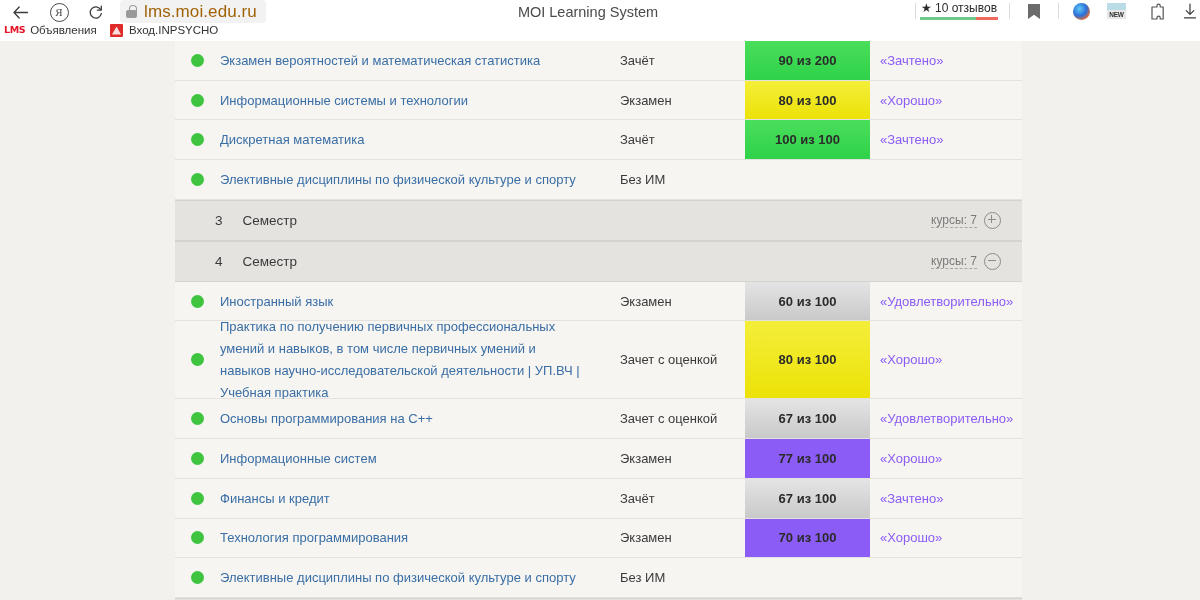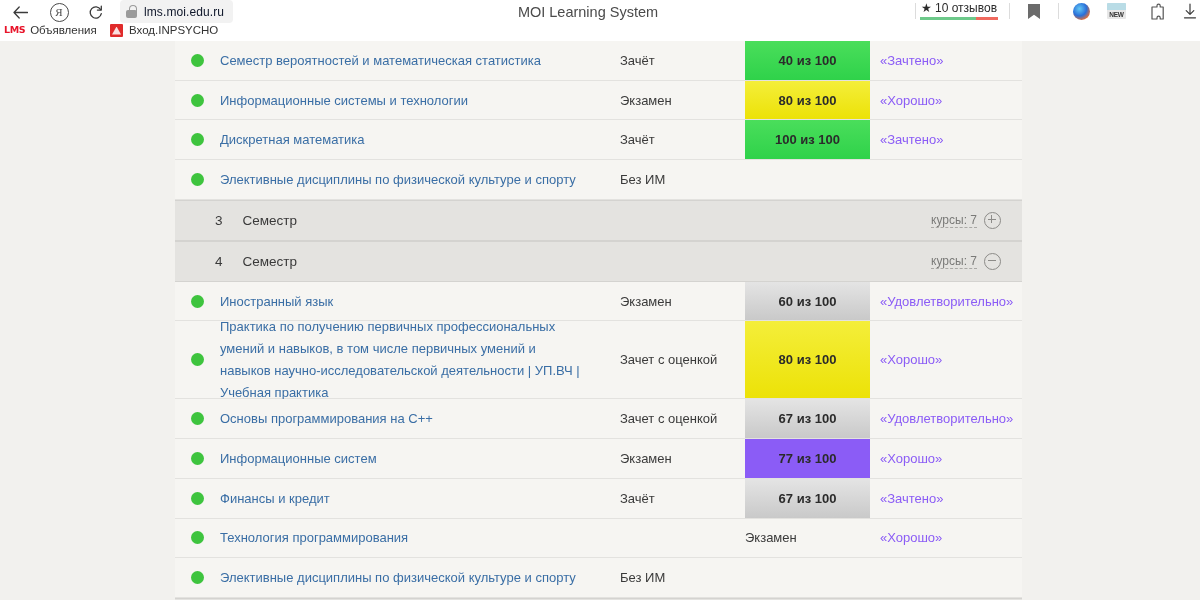--- a/index.html
+++ b/index.html
@@ -13,21 +13,21 @@
   
   .chrome{position:absolute;left:0;top:0;width:1200px;height:41px;background:#ffffff;z-index:20;}
   .chrome-row1{position:relative;height:24px;}
   .nav-icon{position:absolute;top:0;width:24px;height:24px;display:flex;align-items:center;justify-content:center;color:#3b3b3b;cursor:pointer;}
   .nav-icon svg{display:block;}
   .ya-logo{width:17px;height:17px;border:1.4px solid #4a4a4a;border-radius:50%;display:flex;align-items:center;justify-content:center;font-size:11px;color:#4a4a4a;font-family:"Liberation Serif",serif;line-height:1;}
   .urlbox{position:absolute;left:120px;top:0px;height:23px;display:flex;align-items:center;background:#f2f2f2;border-radius:4px;padding:0 9px 0 6px;}
   .lock{width:11px;height:13px;margin-right:7px;position:relative;}
   .lock .body{position:absolute;left:0;bottom:0;width:11px;height:8px;background:#9a9a9a;border-radius:2px;}
   .lock .shackle{position:absolute;left:2.5px;top:0;width:6px;height:6px;border:1.6px solid #9a9a9a;border-bottom:none;border-radius:4px 4px 0 0;}
-  .url-text{font-size:12px;color:#0f172a;letter-spacing:.1px;}
+  .url-text{font-size:17px;color:#a16207;letter-spacing:.1px;}
   .page-title{position:absolute;left:0;top:0;width:1176px;text-align:center;font-size:14.5px;color:#4b4b4b;line-height:24px;}
 
   .rating{position:absolute;top:0px;height:21px;display:flex;flex-direction:column;justify-content:center;align-items:center;}
   .rating .txt{font-size:12px;color:#2b2b2b;line-height:13px;white-space:nowrap;}
   .rating .bar{width:78px;height:3px;margin-top:2px;background:linear-gradient(to right,#6dc98a 0%,#6dc98a 72%,#f0695e 72%,#f0695e 100%);}
   .vdiv{position:absolute;top:3px;width:1px;height:16px;background:#dcdcdc;}
   .bookmark-flag{position:absolute;top:4px;width:12px;height:15px;}
   .bookmark-flag div{width:12px;height:15px;background:#6b6b6b;clip-path:polygon(0 0,100% 0,100% 100%,50% 72%,0 100%);}
   .orb{position:absolute;top:3px;width:17px;height:17px;border-radius:50%;background:radial-gradient(circle at 38% 34%,#63c8f5 0%,#2a6fd8 46%,#f36f2a 78%,#f5b63a 100%);}
   .newbox{position:absolute;top:3px;width:19px;height:16px;background:#e7e7e7;border-radius:1px;overflow:hidden;display:flex;flex-direction:column;}
@@ -150,24 +150,24 @@
   </div>
 </div>
 
 <div class="viewport">
   <div class="sheet" id="sheet">
       <div class="row" style="height: 38.7px;">
         <div class="dot-cell">
           <span class="dot"></span>
         </div>
         <div class="name-cell">
-          <a>Семестр вероятностей и математическая статистика</a>
+          <a>Экзамен вероятностей и математическая статистика</a>
         </div>
         <div class="type-cell">Зачёт</div>
-        <div class="score-cell sc-green">40 из 100</div>
+        <div class="score-cell sc-green">90 из 200</div>
         <div class="mark-cell">«Зачтено»</div>
       </div>
       <div class="row" style="height: 38.7px;">
         <div class="dot-cell">
           <span class="dot"></span>
         </div>
         <div class="name-cell">
           <a>Информационные системы и технологии</a>
         </div>
         <div class="type-cell">Экзамен</div>
@@ -271,20 +271,21 @@
         <div class="mark-cell">«Зачтено»</div>
       </div>
       <div class="row" style="height: 38.7px;">
         <div class="dot-cell">
           <span class="dot"></span>
         </div>
         <div class="name-cell">
           <a>Технология программирования</a>
         </div>
         <div class="type-cell">Экзамен</div>
+        <div class="score-cell sc-blue">70 из 100</div>
         <div class="mark-cell">«Хорошо»</div>
       </div>
       <div class="row" style="height: 38.7px;">
         <div class="dot-cell">
           <span class="dot"></span>
         </div>
         <div class="name-cell">
           <a>Элективные дисциплины по физической культуре и спорту</a>
         </div>
         <div class="type-cell">Без ИМ</div>

